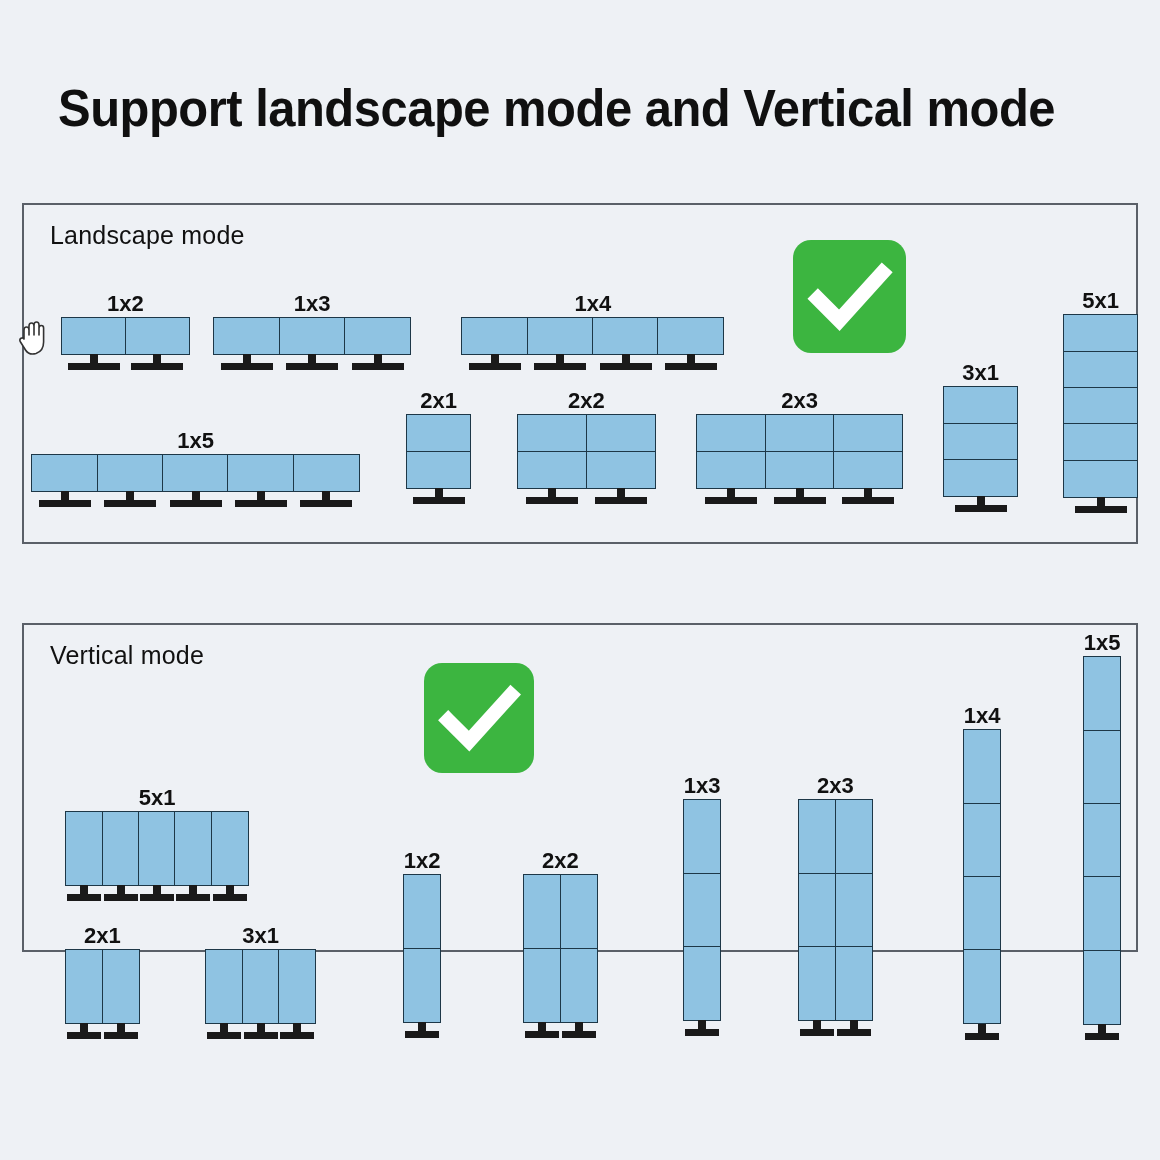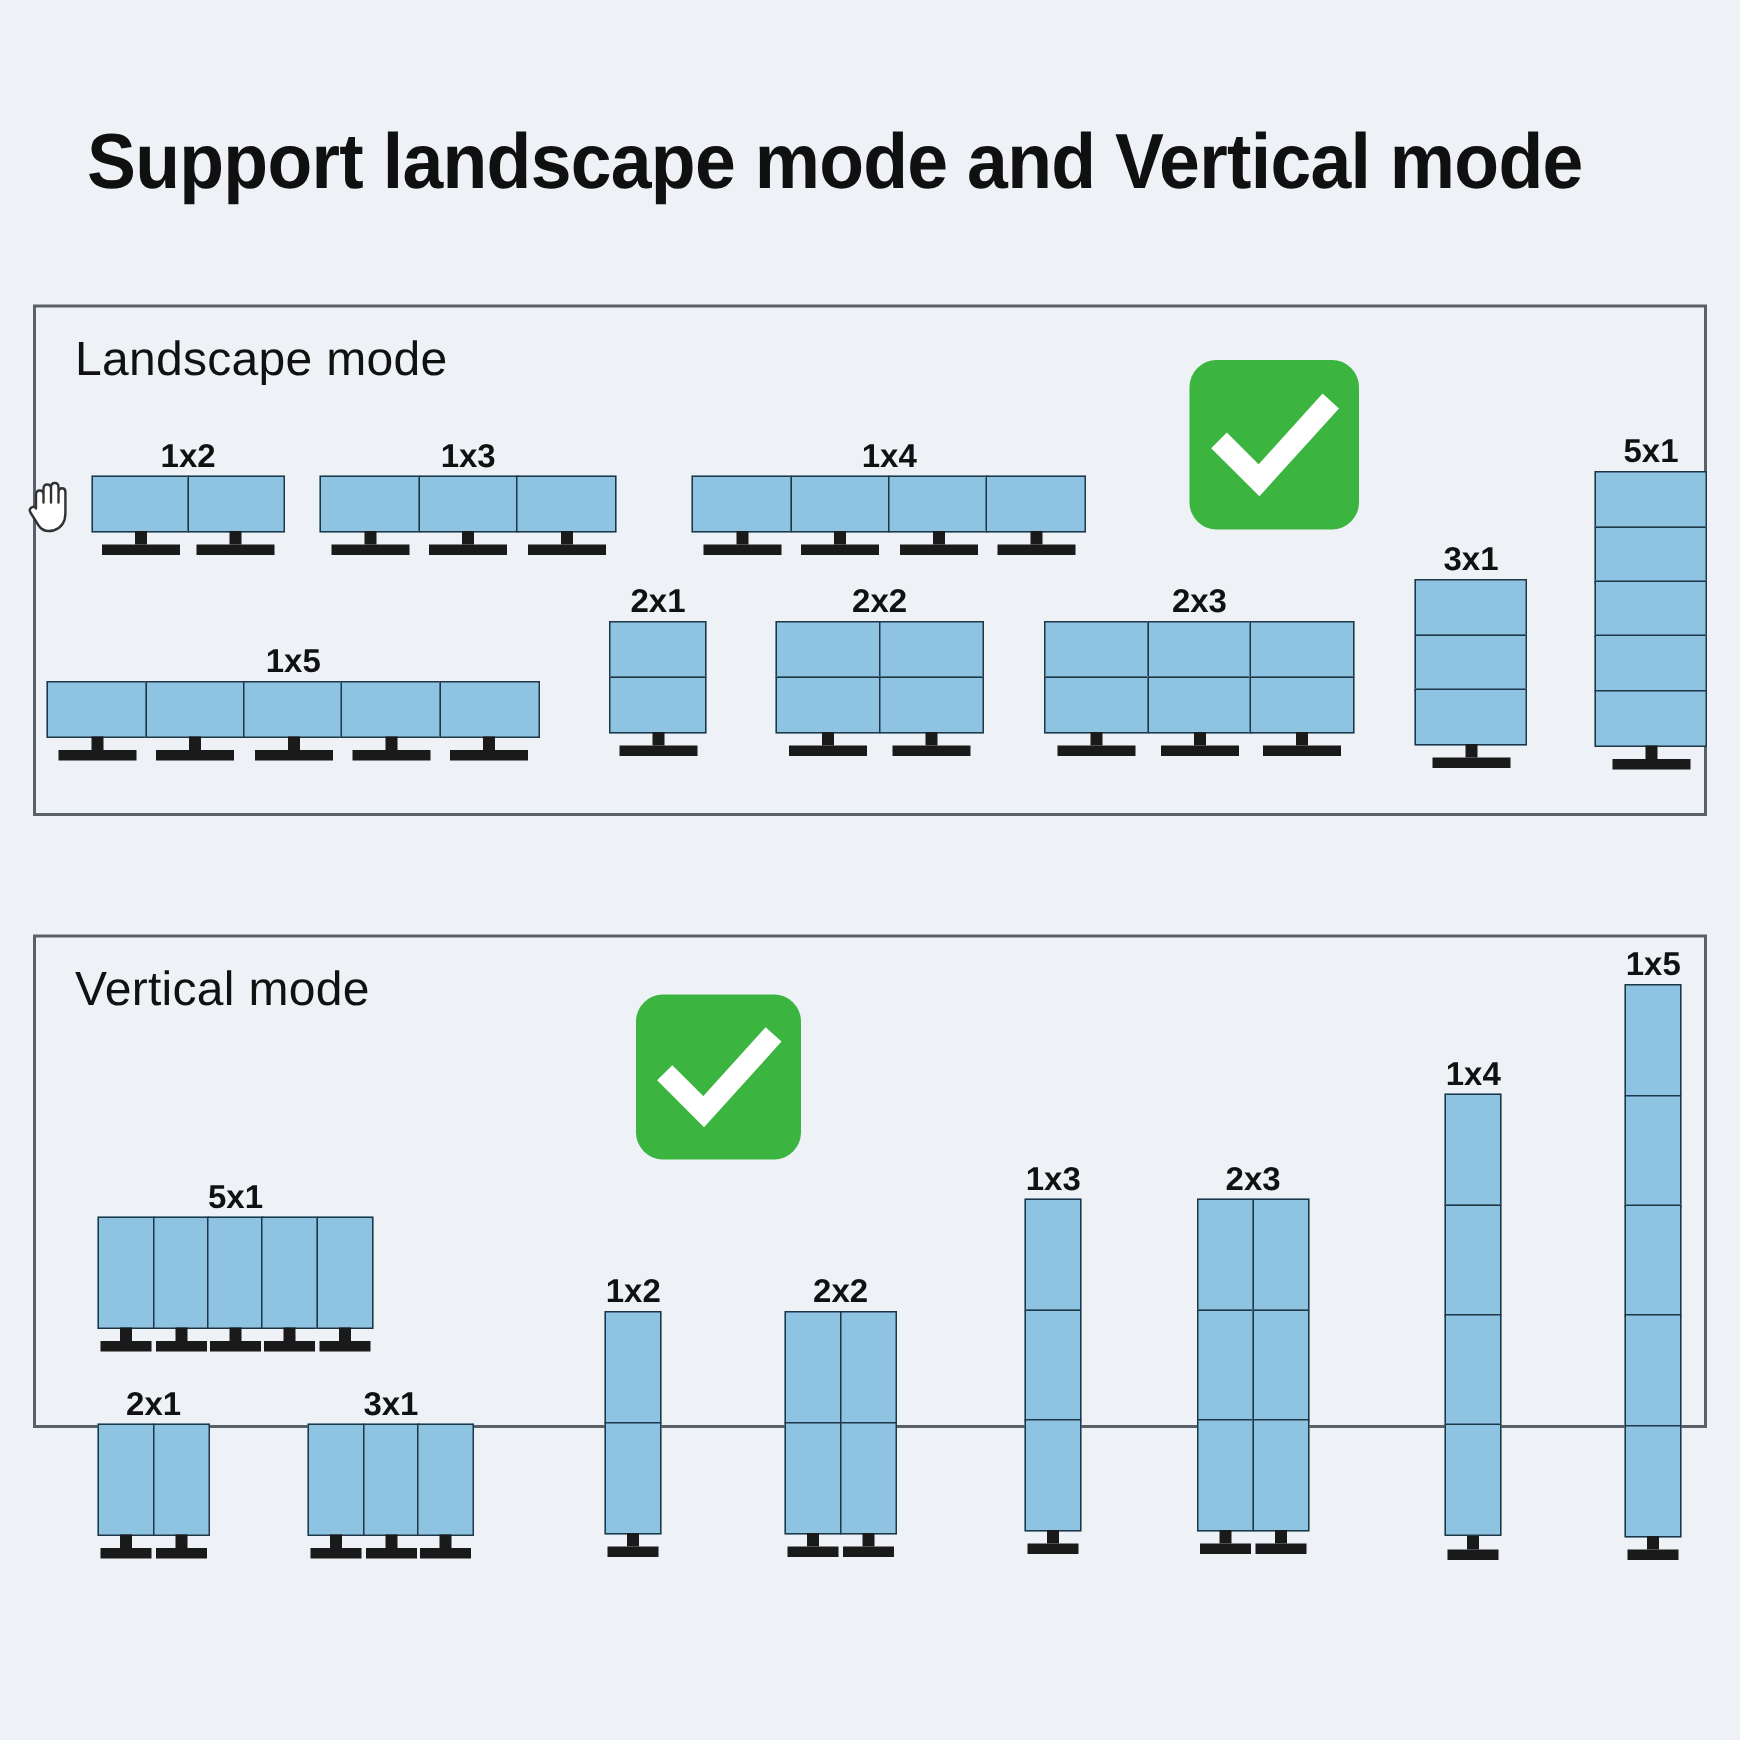--- a/index.html
+++ b/index.html
@@ -47,21 +47,21 @@
   #panel-vertical {
     left: 22px;
     top: 623px;
     width: 1116px;
     height: 329px;
   }
   .panel-heading {
     position: absolute;
     left: 26px;
     top: 16px;
-    font-size: 32px;
+    font-size: 25px;
     font-weight: normal;
     color: #111;
     white-space: nowrap;
     letter-spacing: 0.2px;
   }
 
   
   .check-badge {
     position: absolute;
     background: #3cb540;

